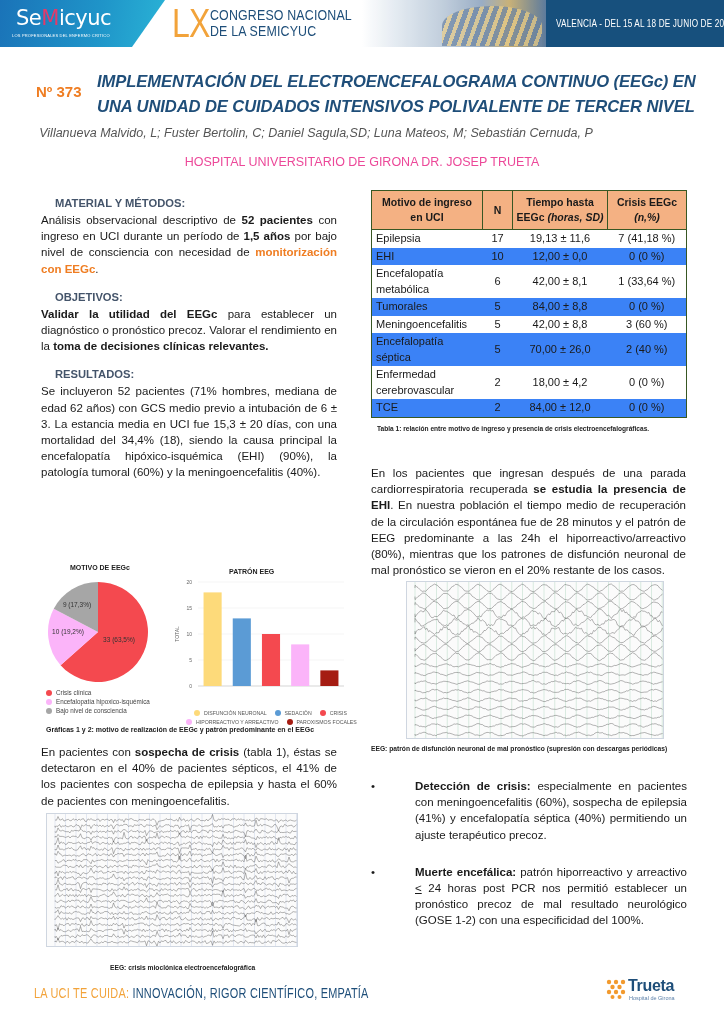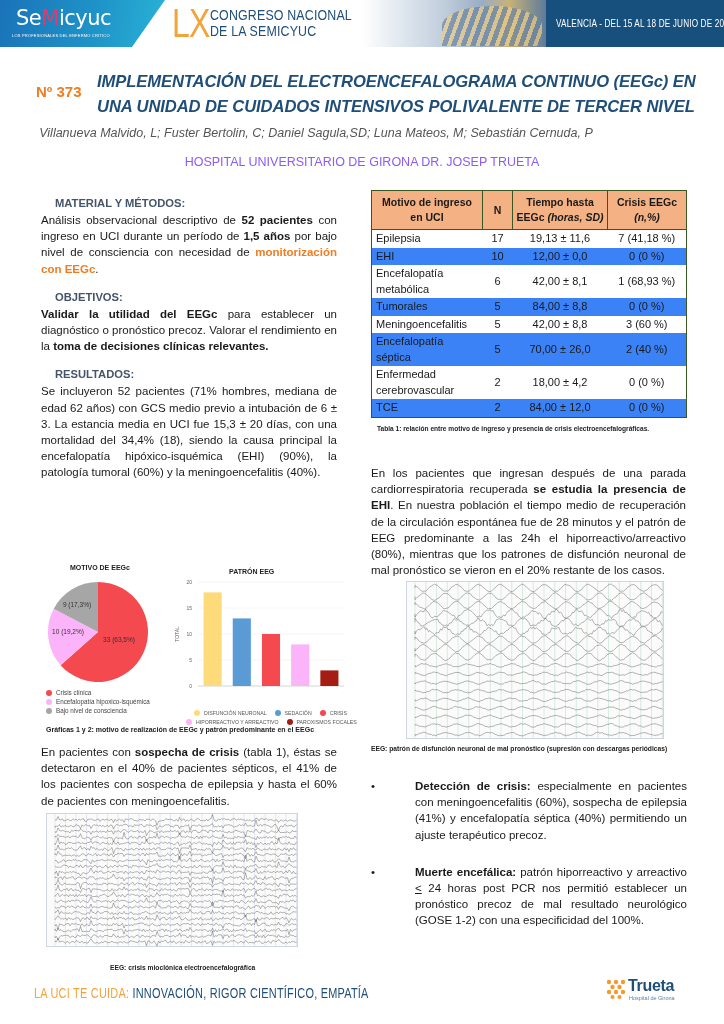--- a/index.html
+++ b/index.html
@@ -20,21 +20,21 @@
     background: linear-gradient(90deg, #fff 0%, #dfe7ef 20%, #b9c8d8 45%, #8fa5bf 65%, #c3a96a 80%, #4b6d93 100%); opacity: 0.9; }
   .banner-photo::after { content:""; position:absolute; left:80px; top:6px; width:100px; height:40px; border-radius: 50% 50% 0 0;
     background: repeating-linear-gradient(110deg, #e8c87a 0 4px, #5a7698 4px 9px); opacity:0.7; }
   .banner-right { position: absolute; left: 546px; top: 0; width: 178px; height: 47px; background: #17507d; }
   .banner-date { position: absolute; left: 556px; top: 17px; color: #fff; font-size: 10.5px; white-space: nowrap; transform: scaleX(0.78); transform-origin: left; letter-spacing: 0.2px; }
 
   
   .num { position: absolute; left: 36px; top: 83px; color: #ef7d22; font-weight: 700; font-size: 15px; }
   .title { position: absolute; left: 97px; top: 69px; width: 600px; color: #1f4e79; font-weight: 700; font-size: 16.6px; line-height: 25px; letter-spacing: -0.1px; font-style: italic; }
   .authors { position: absolute; left: 0; top: 126px; width: 632px; text-align: center; font-style: italic; color: #555; font-size: 12.5px; }
-  .hospital { position: absolute; left: 0; top: 155px; width: 724px; text-align: center; color: #8b5cf6; font-size: 12.5px; }
+  .hospital { position: absolute; left: 0; top: 155px; width: 724px; text-align: center; color: #ec4899; font-size: 12.5px; }
 
   
   .col-left { position: absolute; left: 41px; top: 197px; width: 296px; }
   .col-right { position: absolute; left: 371px; top: 190px; width: 315px; }
   .sec-h { color: #44546a; font-weight: 700; font-size: 11.2px; margin-bottom: 3px; padding-left: 14px; }
   .para { font-size: 11.5px; line-height: 16.2px; text-align: justify; color: #1a1a1a; }
   .orange { color: #ef7d22; font-weight: 700; }
   .gap { height: 14px; }
 
   
@@ -237,21 +237,21 @@
         <tr class="alt">
           <td>EHI</td>
           <td class="c">10</td>
           <td class="c">12,00 ± 0,0</td>
           <td class="c">0 (0 %)</td>
         </tr>
         <tr>
           <td>Encefalopatía metabólica</td>
           <td class="c">6</td>
           <td class="c">42,00 ± 8,1</td>
-          <td class="c">1 (68,93 %)</td>
+          <td class="c">1 (33,64 %)</td>
         </tr>
         <tr class="alt">
           <td>Tumorales</td>
           <td class="c">5</td>
           <td class="c">84,00 ± 8,8</td>
           <td class="c">0 (0 %)</td>
         </tr>
         <tr>
           <td>Meningoencefalitis</td>
           <td class="c">5</td>

